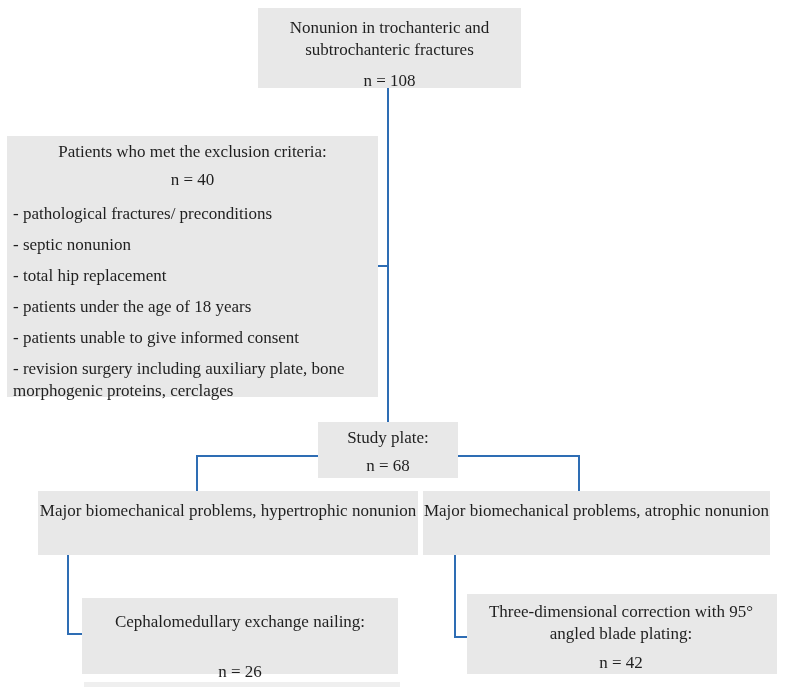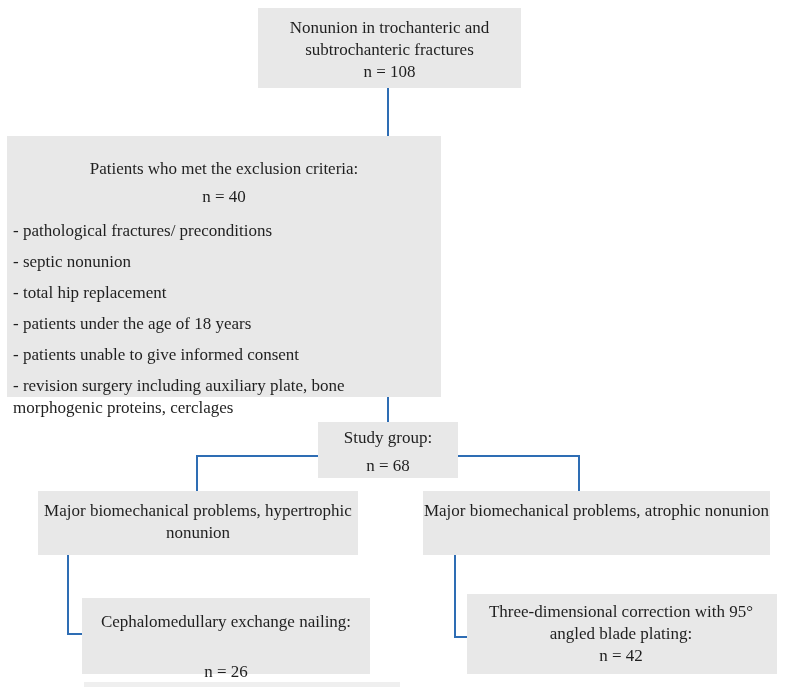--- a/index.html
+++ b/index.html
@@ -33,42 +33,42 @@
     box-sizing: border-box;
   }
   .conn.hline { height: 2px; background: var(--line-color, #2e6db4); }
   .conn.vline { width: 2px; background: var(--line-color, #2e6db4); }
   .conn.elbow-down-left  { border-top: 2px solid var(--line-color, #2e6db4); border-left: 2px solid var(--line-color, #2e6db4); }
   .conn.elbow-down-right { border-top: 2px solid var(--line-color, #2e6db4); border-right: 2px solid var(--line-color, #2e6db4); }
   .conn.elbow-left-bottom { border-left: 2px solid var(--line-color, #2e6db4); border-bottom: 2px solid var(--line-color, #2e6db4); }
 
   
   #box-top { left: 258px; top: 8px; width: 263px; height: 80px; padding-top: 9px; }
-  #box-top .box-count { margin-top: 0; }
+  #box-top .box-count { margin-top: 9px; }
 
   
-  #box-exclusion { left: 7px; top: 136px; width: 434px; height: 261px; padding: 22px 6px 0 6px; }
+  #box-exclusion { left: 7px; top: 136px; width: 371px; height: 261px; padding: 5px 6px 0 6px; }
   #box-exclusion .box-count { margin-top: 6px; }
   #box-exclusion .excl-list { text-align: left; margin-top: 12px; }
   #box-exclusion .excl-item { margin-top: 9px; }
   #box-exclusion .excl-item:first-child { margin-top: 8px; }
 
   
   #box-study { left: 318px; top: 422px; width: 140px; height: 56px; padding-top: 5px; }
   #box-study .box-count { margin-top: 6px; }
 
   
-  #box-hypertrophic { left: 38px; top: 491px; width: 320px; height: 64px; padding-top: 9px; }
+  #box-hypertrophic { left: 38px; top: 491px; width: 380px; height: 64px; padding-top: 9px; }
   #box-atrophic { left: 423px; top: 491px; width: 347px; height: 64px; padding-top: 9px; font-family: Liberation Serif, serif; }
 
   
-  #box-nailing { left: 82px; top: 598px; width: 288px; height: 76px; padding-top: 13px; }
+  #box-nailing { left: 82px; top: 598px; width: 316px; height: 76px; padding-top: 13px; }
   #box-nailing .box-count { margin-top: 28px; }
   #box-blade { left: 467px; top: 594px; width: 310px; height: 80px; padding: 7px 6px 0 4px; }
-  #box-blade .box-count { }
+  #box-blade .box-count { margin-top: 7px; }
 
   
   #conn-top-to-study { left: 387px; top: 88px; height: 334px; }
   #conn-exclusion-stub { left: 366px; top: 265px; width: 22px; }
   #conn-study-left { left: 196px; top: 455px; width: 122px; height: 36px; }
   #conn-study-right { left: 458px; top: 455px; width: 122px; height: 36px; }
   #conn-hyper-to-nailing { left: 67px; top: 555px; width: 15px; height: 80px; }
   #conn-atro-to-blade { left: 454px; top: 555px; width: 13px; height: 83px; }
 
   
@@ -98,21 +98,21 @@
       <div class="excl-item">- pathological fractures/ preconditions</div>
       <div class="excl-item">- septic nonunion</div>
       <div class="excl-item">- total hip replacement</div>
       <div class="excl-item">- patients under the age of 18 years</div>
       <div class="excl-item">- patients unable to give informed consent</div>
       <div class="excl-item">- revision surgery including auxiliary plate, bone morphogenic proteins, cerclages</div>
     </div>
   </div>
 
   <div class="box" id="box-study">
-    <div class="box-title">Study group:</div>
+    <div class="box-title">Study plate:</div>
     <div class="box-count">n = 68</div>
   </div>
 
   <div class="box" id="box-hypertrophic">
     <div class="box-title">Major biomechanical problems, hypertrophic nonunion</div>
   </div>
 
   <div class="box" id="box-atrophic">
     <div class="box-title">Major biomechanical problems, atrophic nonunion</div>
   </div>

